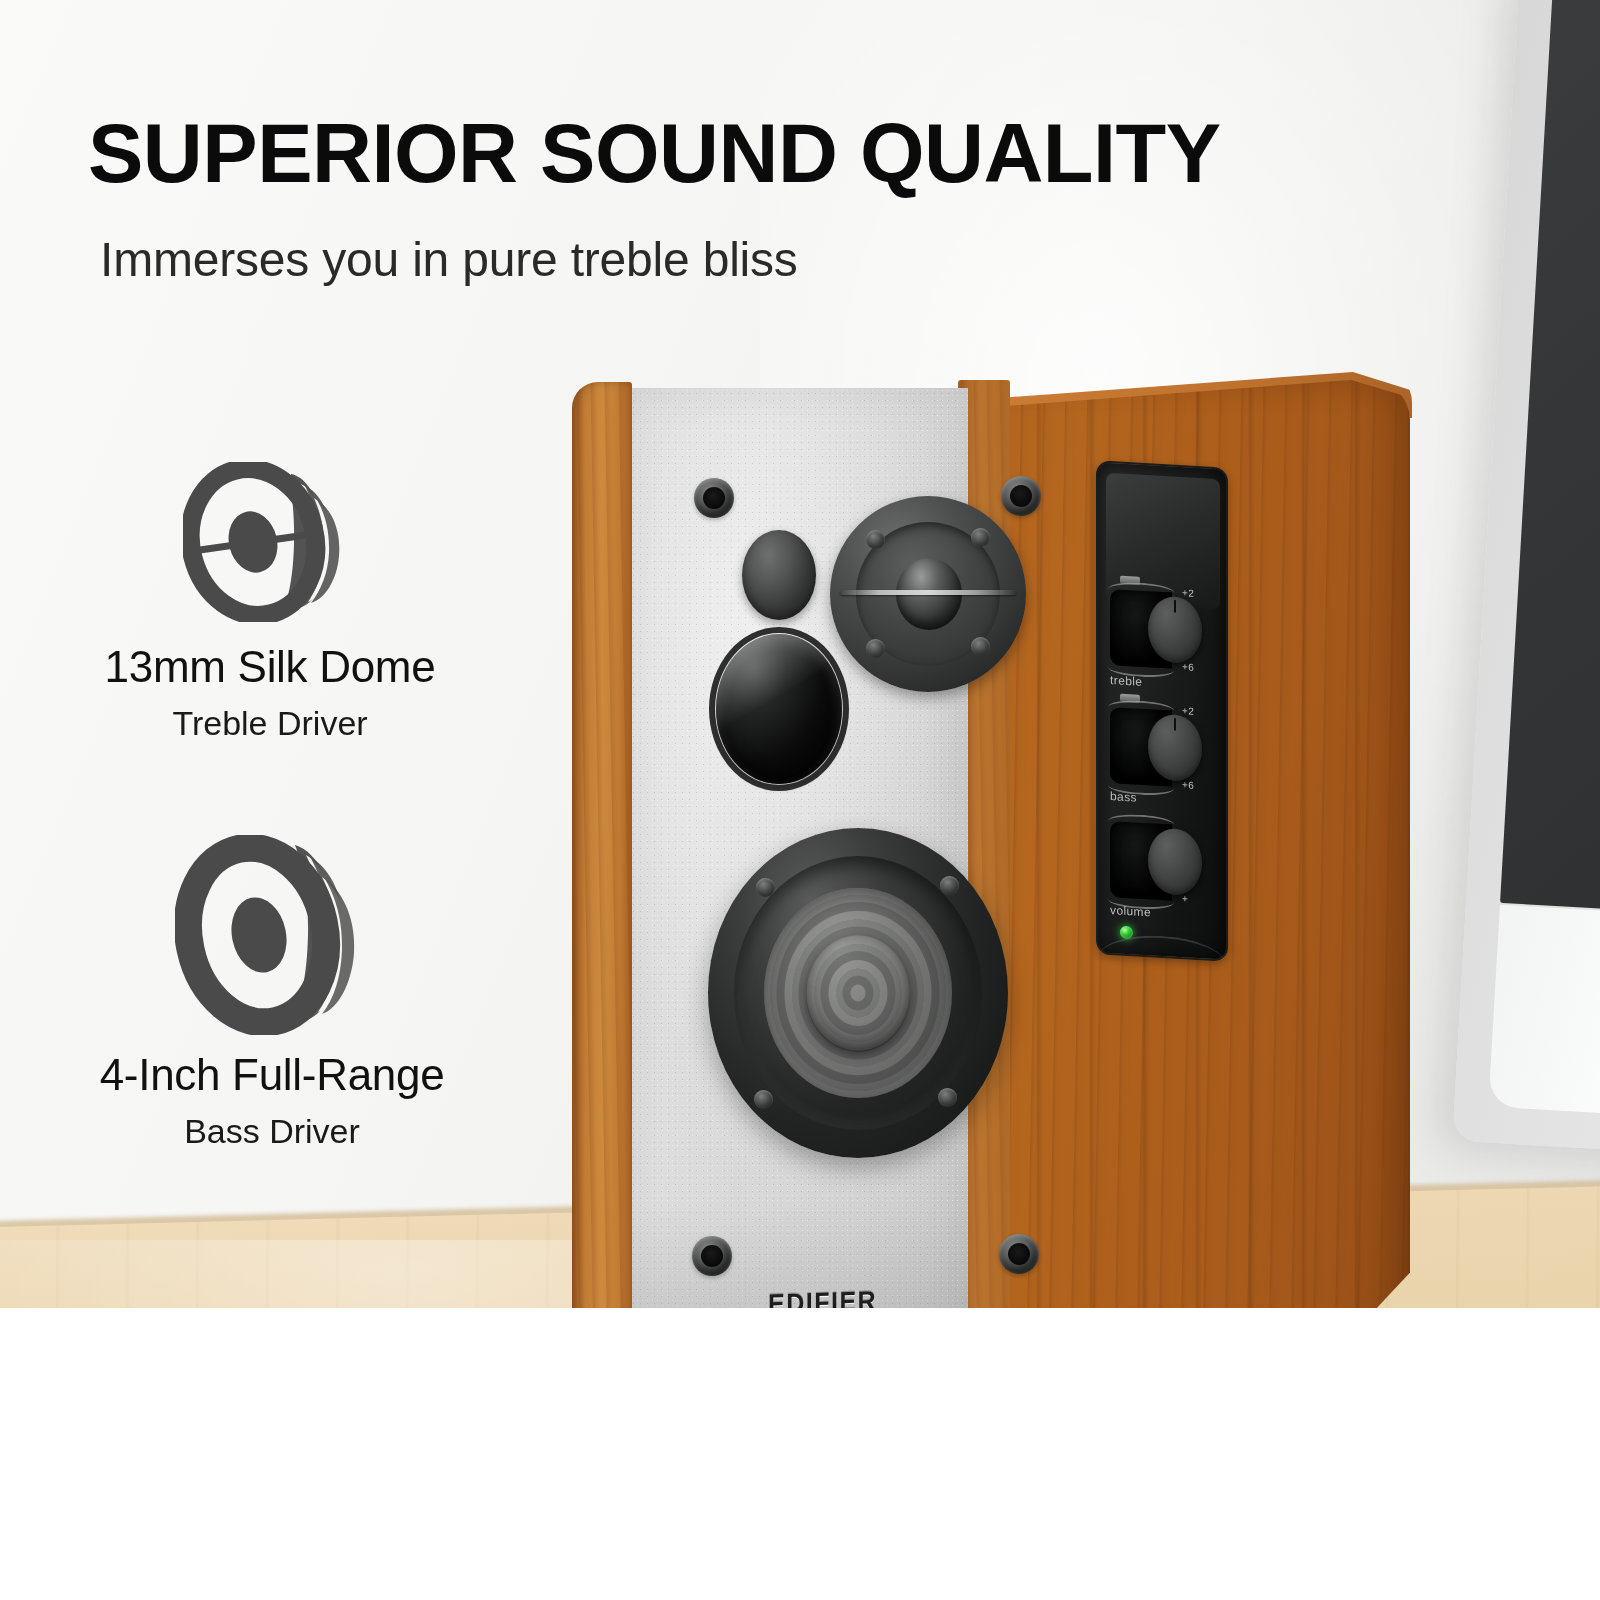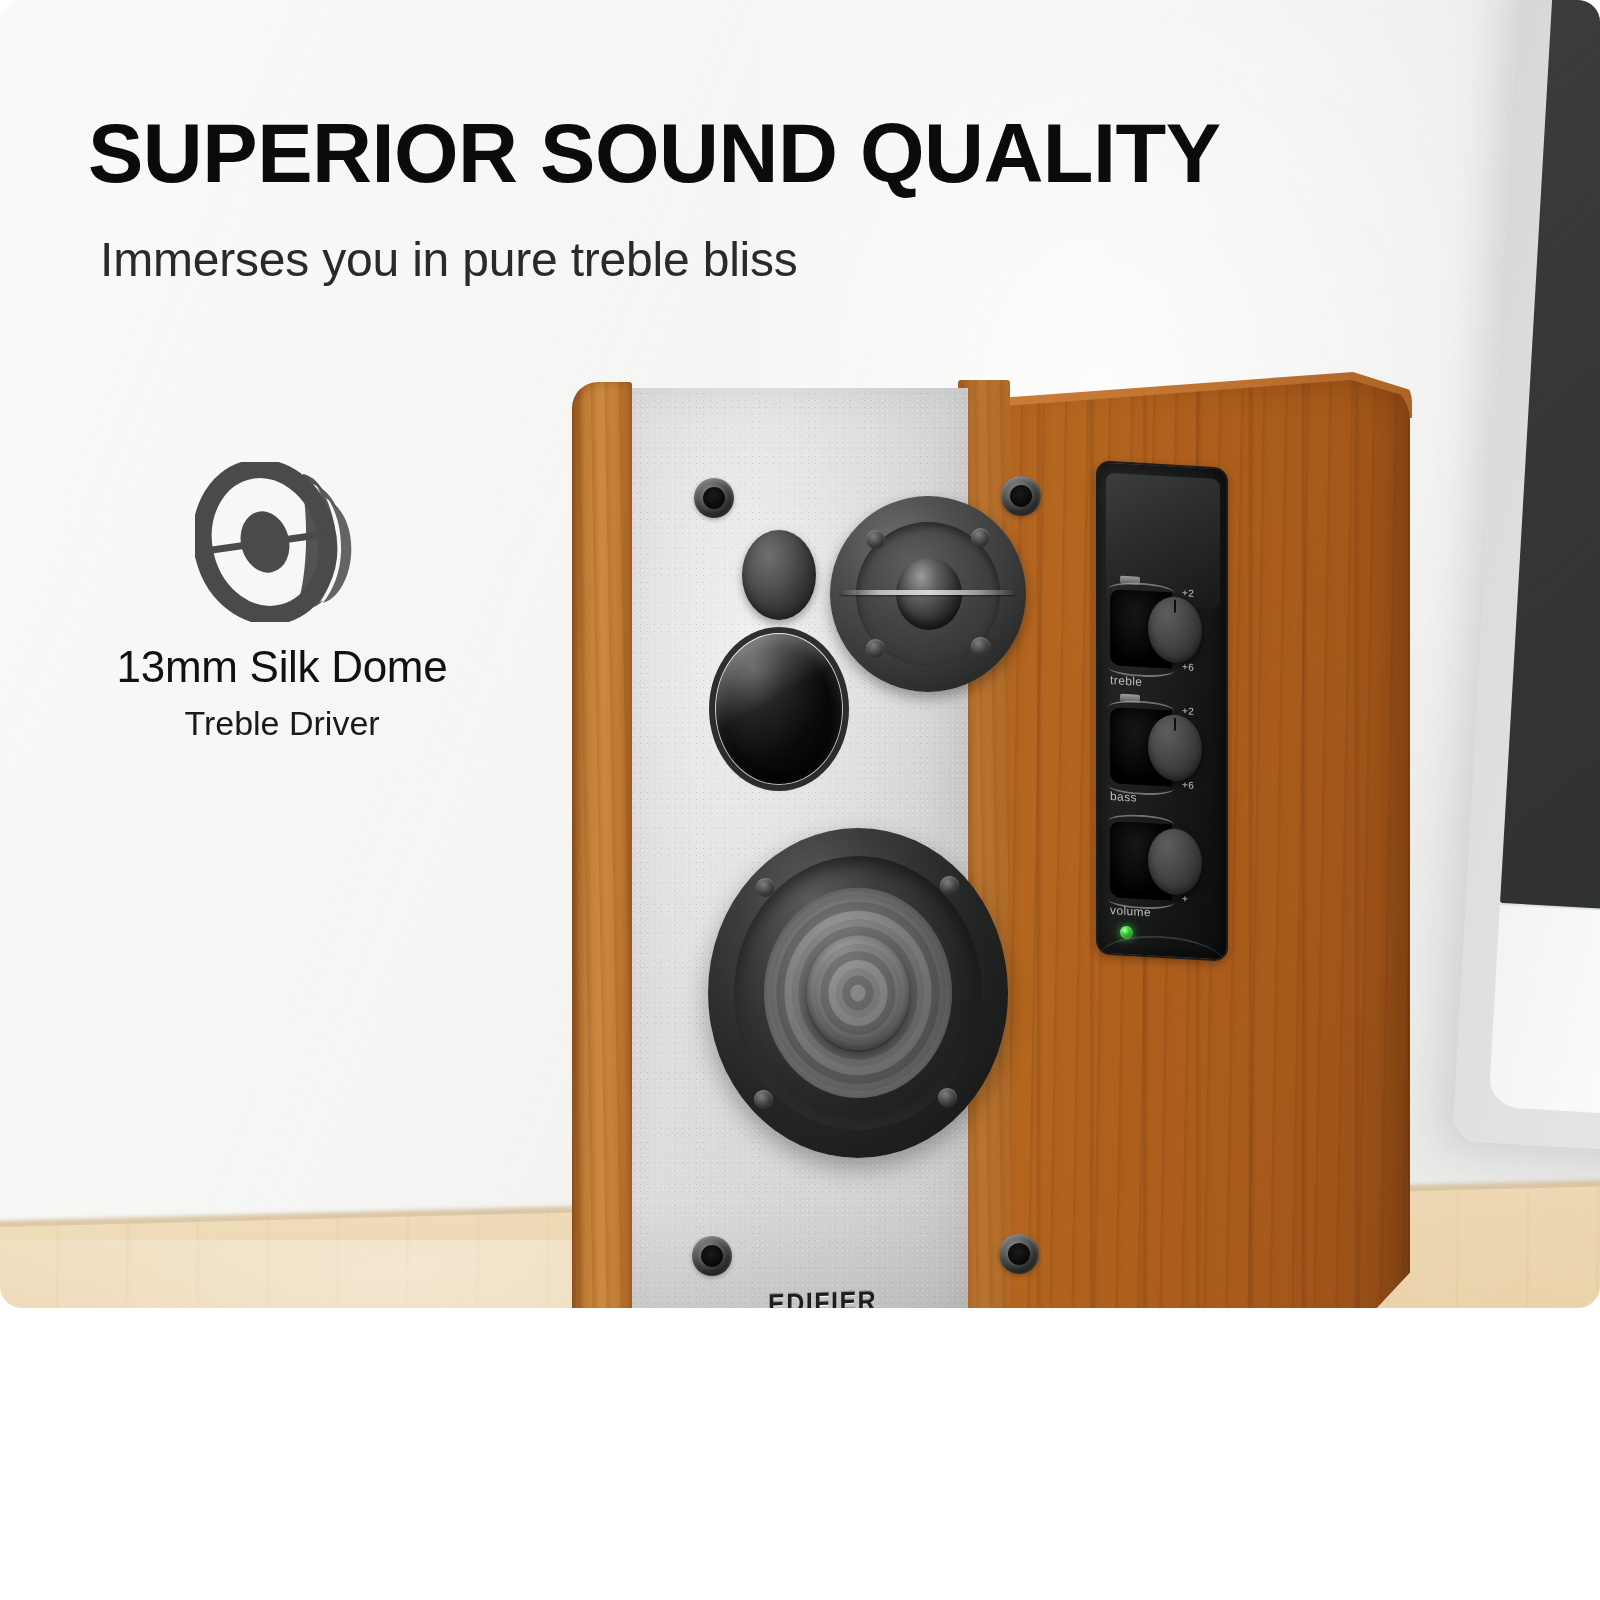--- a/index.html
+++ b/index.html
@@ -7,21 +7,20 @@
     padding: 0;
     background: #ffffff;
   }
   #scene {
     position: relative;
     width: 1600px;
     height: 1308px;
     overflow: hidden;
     font-family: "Liberation Sans", sans-serif;
     background: linear-gradient(160deg, #fbfbfa 0%, #f6f6f4 45%, #f1f1ef 100%);
-    border-radius: 22px;
   }
 
   
   .wall {
     position: absolute;
     left: 0; top: 0; width: 1600px; height: 1290px;
     background: linear-gradient(112deg, #fafaf9 0%, #f5f5f3 40%, #eeeeec 72%, #e8e8e6 100%);
   }
   .wall-soft {
     position: absolute;
@@ -146,21 +145,21 @@
     color: #2a2a2a;
     letter-spacing: -0.2px;
   }
 
   
   .feature {
     position: absolute;
     width: 460px;
     text-align: center;
   }
-  .feature-1 { left: 52px; top: 452px; }
+  .feature-1 { left: 40px; top: 452px; }
   .feature-2 { left: 42px; top: 830px; }
 
   .feature-icon {
     height: 180px;
     display: flex;
     align-items: center;
     justify-content: center;
   }
   .feature-2 .feature-icon { height: 210px; }
 
@@ -573,20 +572,37 @@
           <ellipse cx="70" cy="80" rx="62" ry="74" transform="rotate(-14 70 80)" fill="none" stroke="#4a4a4a" stroke-width="19"></ellipse>
           <rect x="8" y="77" width="124" height="7" transform="rotate(-8 70 80)" rx="3"></rect>
           <ellipse cx="70" cy="80" rx="24" ry="31" transform="rotate(-14 70 80)"></ellipse>
         </g>
       </svg>
     </div>
     <div class="feature-title">13mm Silk Dome</div>
     <div class="feature-sub">Treble Driver</div>
   </div>
 
+  <div class="feature feature-2">
+    <div class="feature-icon">
+      <svg width="195" height="200" viewBox="0 0 195 200" aria-hidden="true">
+        <g fill="#4a4a4a">
+          <path d="M120 10 C146 18 162 58 160 102 C158 146 140 182 116 188 C124 172 132 146 133 100 C134 50 124 20 120 10 Z" opacity="0.95"></path>
+          <path d="M131 20 C152 32 165 68 163 106 C161 144 146 176 128 183 C139 166 146 140 147 103 C148 60 137 32 131 20 Z" fill="#f6f6f4"></path>
+          <path d="M135 22 C158 34 172 70 170 108 C168 146 151 178 132 185 C145 168 153 142 154 104 C155 60 142 34 135 22 Z" opacity="0.88"></path>
+          <path d="M147 42 C166 56 176 86 174 116 C172 146 159 172 143 177 C154 162 161 140 162 114 C163 78 153 54 147 42 Z" fill="#f6f6f4"></path>
+          <path d="M150 44 C170 58 181 88 179 118 C177 148 163 174 147 179 C159 164 166 142 167 115 C168 79 157 56 150 44 Z" opacity="0.82"></path>
+          <ellipse cx="82" cy="100" rx="68" ry="88" transform="rotate(-12 82 100)" fill="none" stroke="#4a4a4a" stroke-width="28"></ellipse>
+          <ellipse cx="84" cy="100" rx="27" ry="38" transform="rotate(-12 84 100)"></ellipse>
+        </g>
+      </svg>
+    </div>
+    <div class="feature-title">4-Inch Full-Range</div>
+    <div class="feature-sub">Bass Driver</div>
+  </div>
 
   <div class="speaker">
     <div class="spk-shadow"></div>
     <div class="spk-shadow2"></div>
 
     <div class="spk-side-top"></div>
     <div class="spk-side"></div>
 
     <div class="spk-frontedge-r"></div>
 

